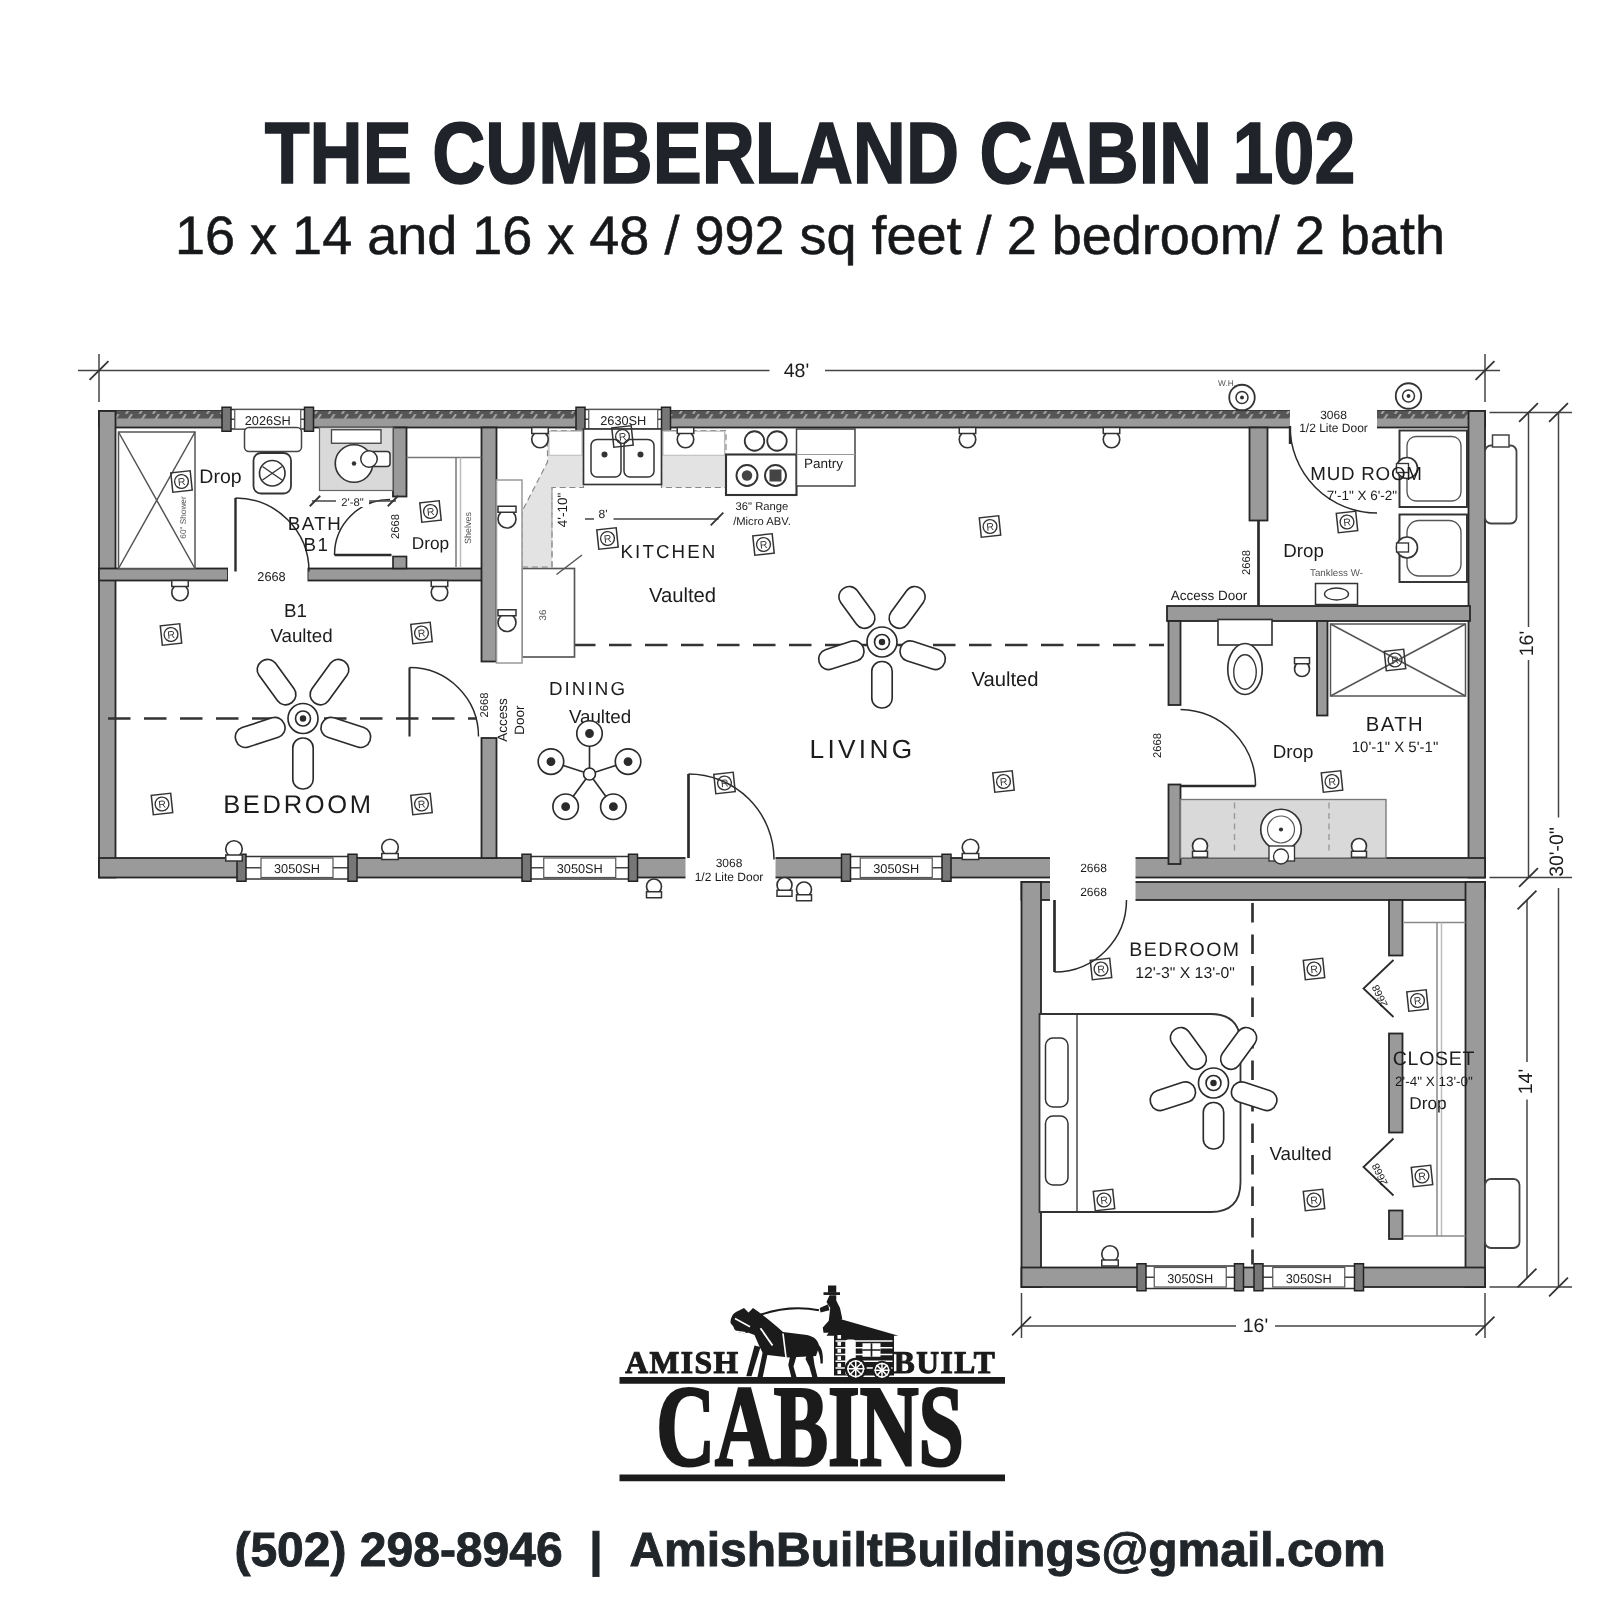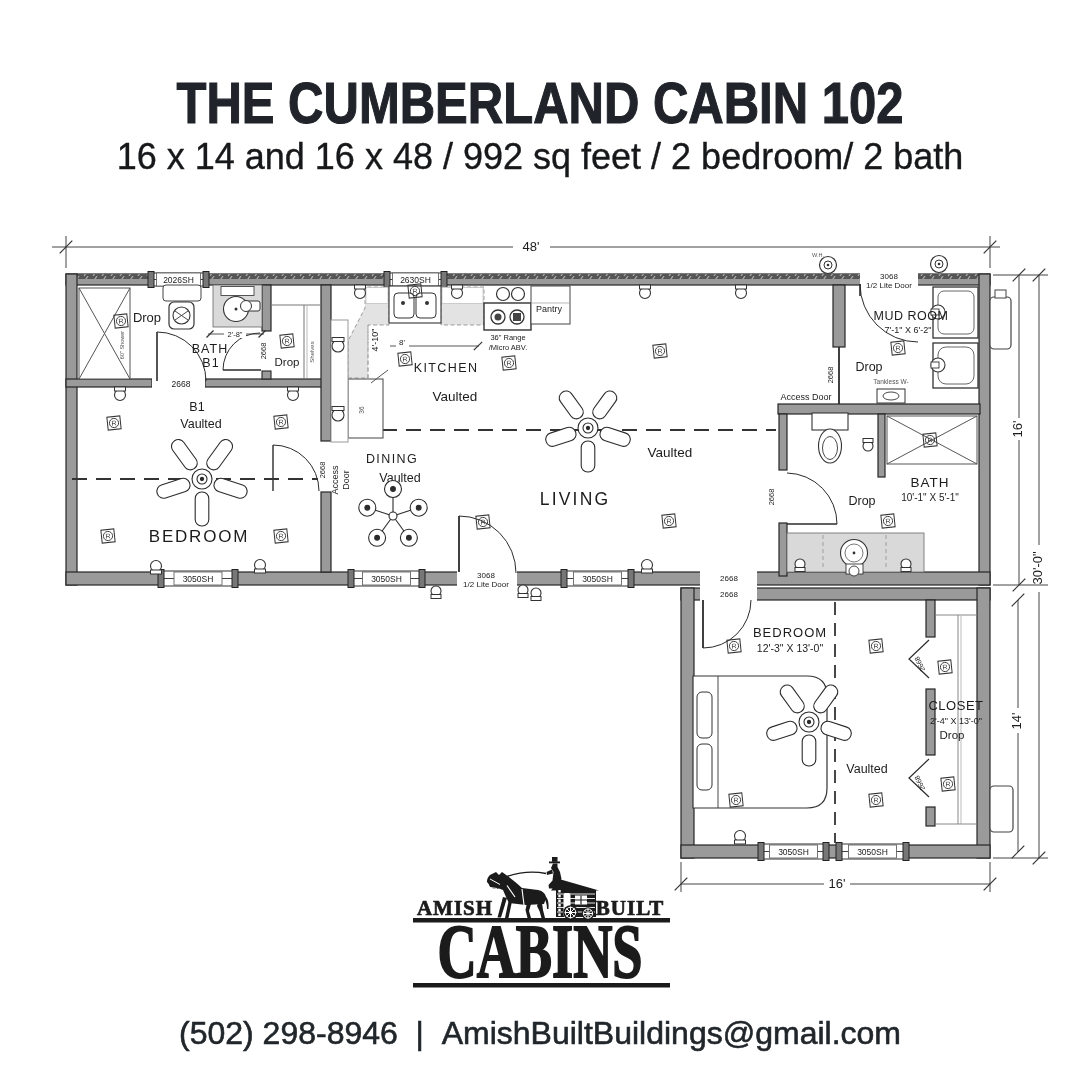--- a/index.html
+++ b/index.html
@@ -1,18 +1,18 @@
 <!DOCTYPE html>
 <html><head><meta charset="utf-8">
 <style>
 html,body{margin:0;padding:0;background:#fff;width:1080px;height:1080px;overflow:hidden}
 body{font-family:"Liberation Sans",sans-serif;position:relative;-webkit-font-smoothing:antialiased}
 .title{position:absolute;left:0;top:69px;width:1080px;text-align:center;font-weight:bold;font-size:58px;color:#20242a;letter-spacing:0px;-webkit-text-stroke:1.1px #20242a;transform:scaleX(0.845);transform-origin:540px 0}
 .subtitle{position:absolute;left:0;top:136px;width:1080px;text-align:center;font-size:36px;color:#17181a;-webkit-text-stroke:0.35px #17181a;transform:scaleX(1);transform-origin:540px 0}
-.contact{position:absolute;left:0;top:1015px;width:1080px;text-align:center;font-weight:normal;font-size:32px;color:#21262b;-webkit-text-stroke:0.6px #21262b}
+.contact{position:absolute;left:0;top:1015px;width:1080px;text-align:center;font-weight:bold;font-size:32px;color:#21262b;-webkit-text-stroke:0.6px #21262b}
 </style></head>
 <body>
 <svg width="0" height="0" style="position:absolute">
     <defs>
 <pattern id="hatch" width="9" height="6" patternUnits="userSpaceOnUse">
 <rect width="9" height="6" fill="#555"></rect>
         <line x1="7" y1="0" x2="3" y2="6" stroke="#aaa" stroke-width="1.3"></line>
 </pattern>
     </defs>
   </svg>

